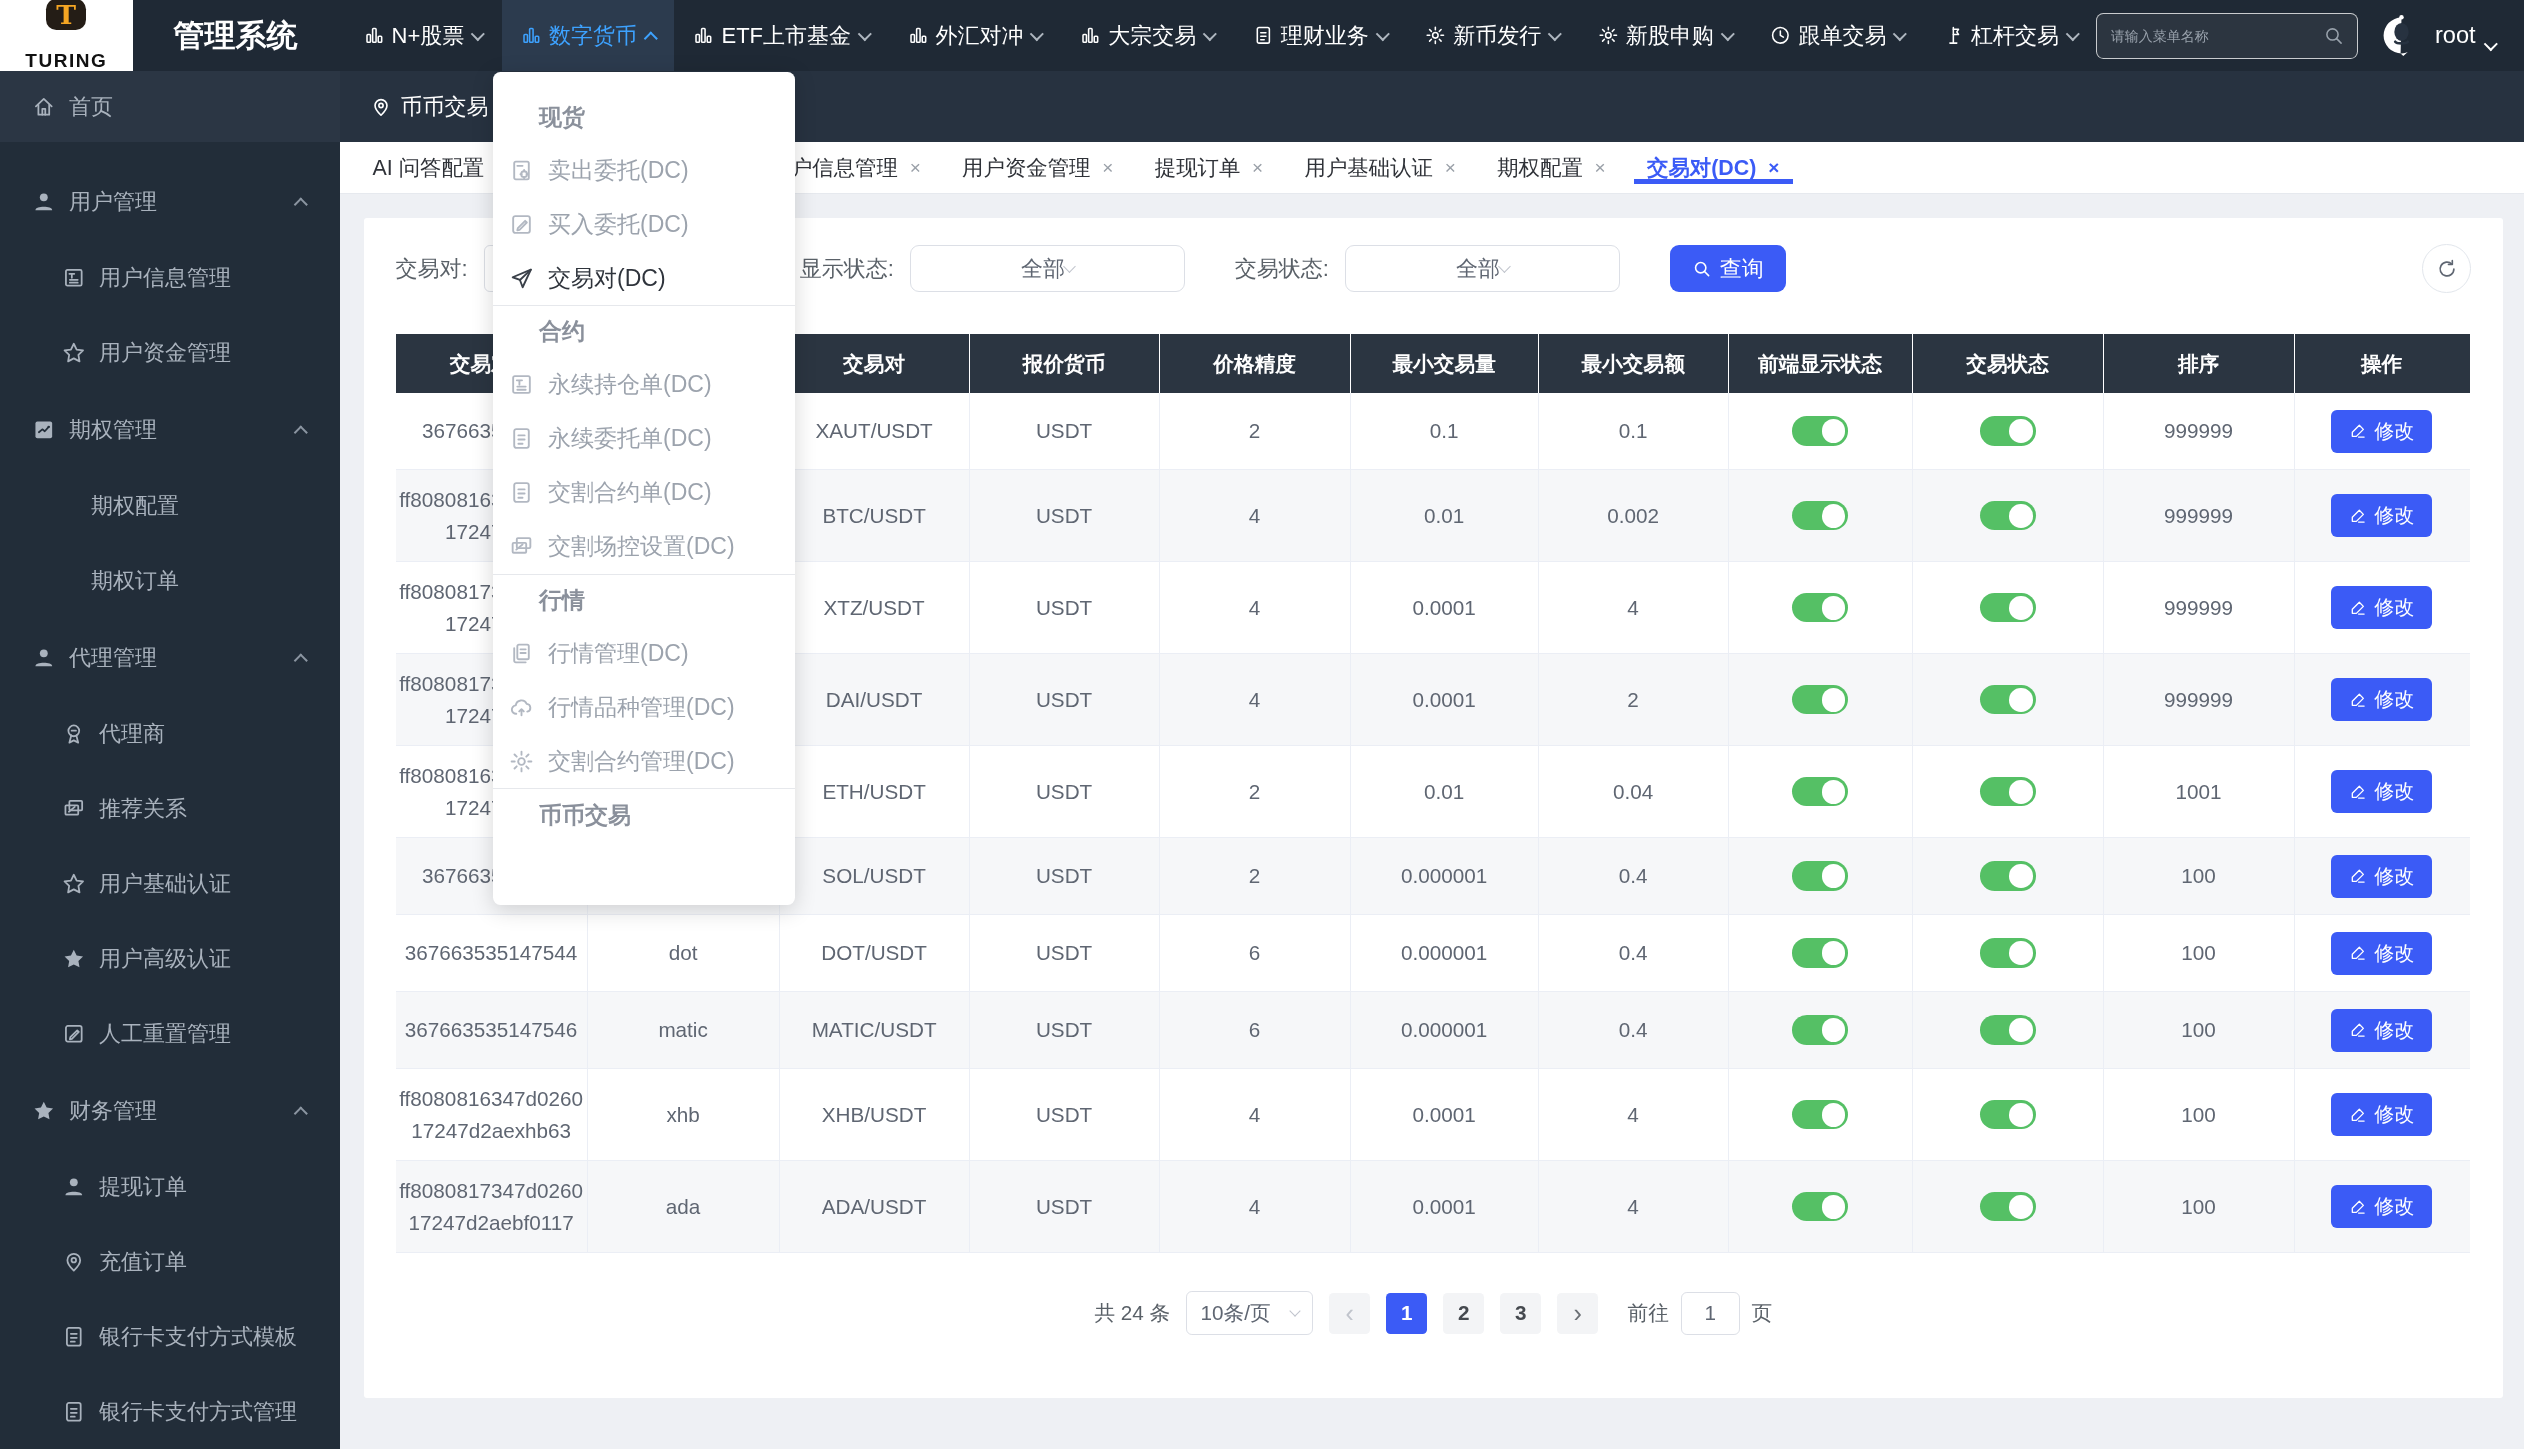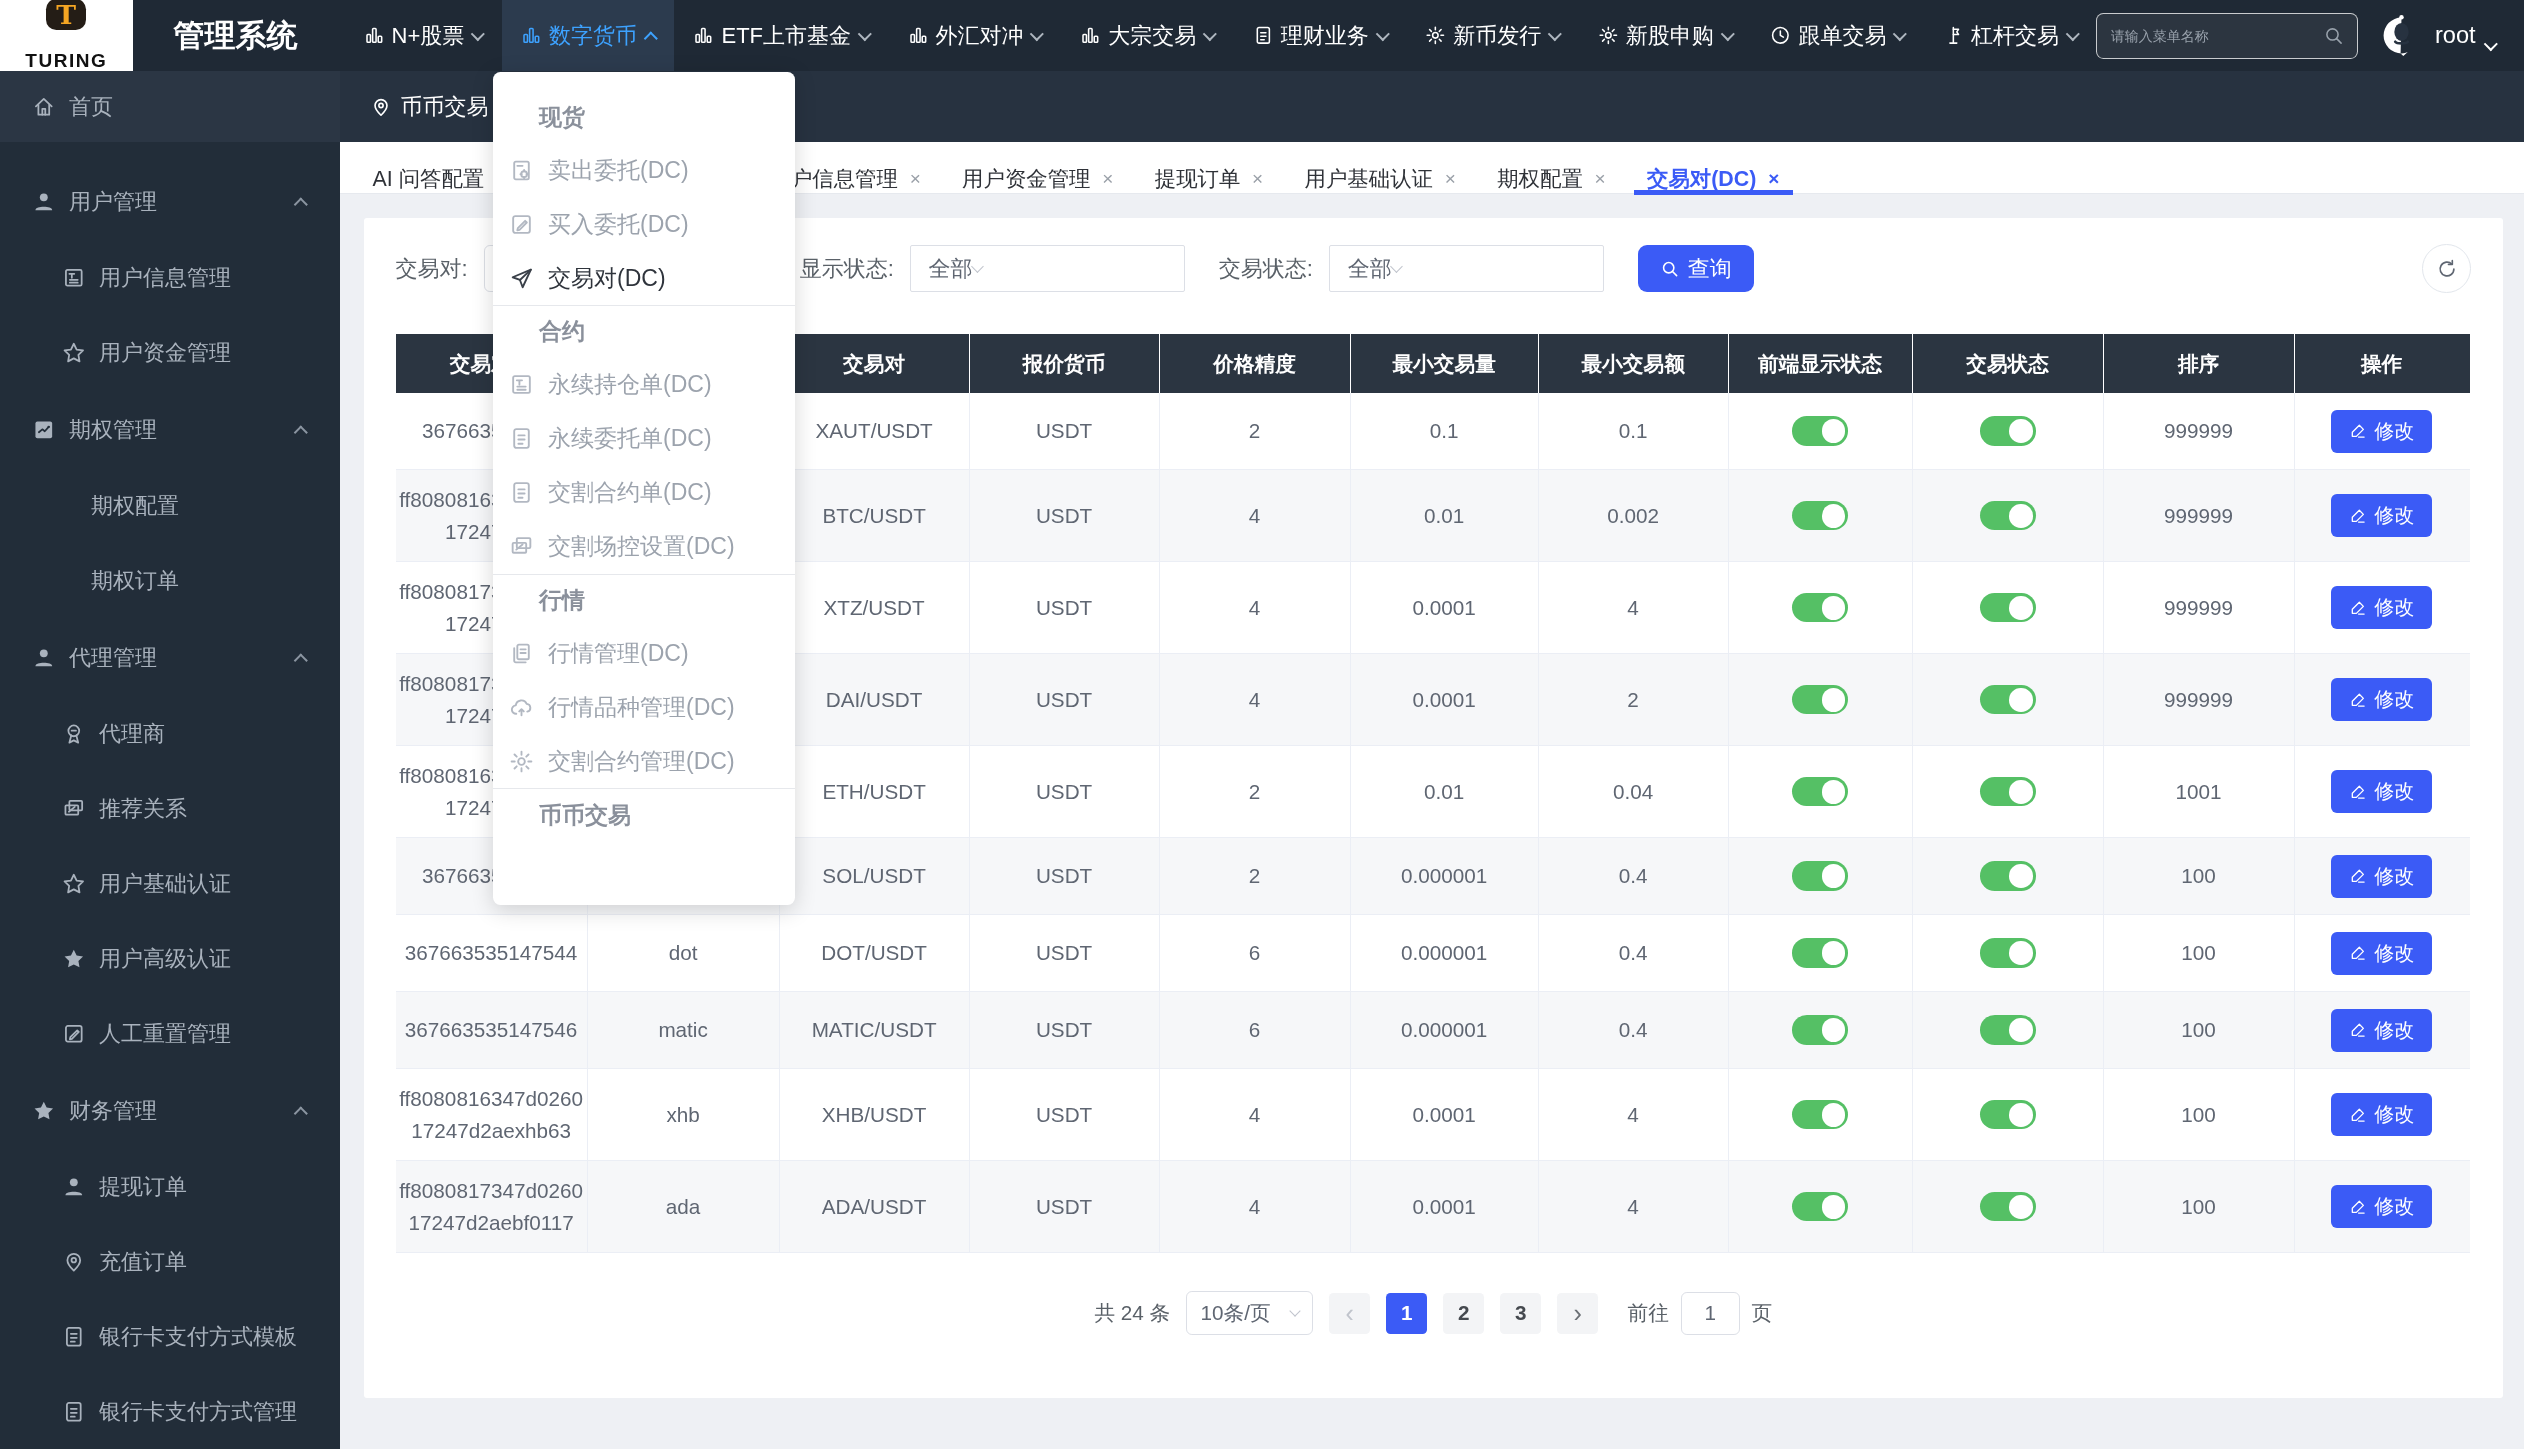--- a/index.html
+++ b/index.html
@@ -44,38 +44,38 @@
   .side-item.lvl2{height:75px;padding-left:62px}
   .side-item.lvl3{height:75px;padding-left:91px}
   .side-item .chev{margin-left:auto;margin-right:34px;color:#8b95a1}
   .main{flex:1;display:flex;flex-direction:column;min-width:0}
   .subnav{height:71px;background:#273240;display:flex;align-items:center;padding-left:29.5px}
   .subnav-item{display:flex;align-items:center;gap:8.9px;color:#fff;font-size:22px;cursor:pointer}
   .subnav-item .ic{color:#fff;width:22px;height:22px}
   .subnav-item .chev{color:#cfd5db;margin-left:4.4px}
 
   
-  .tabsbar{height:52px;background:#fff;border-bottom:1.5px solid #e6e9ee;display:flex;align-items:flex-end;padding-left:11.8px}
+  .tabsbar{height:52px;background:#fff;border-bottom:1.5px solid #e6e9ee;display:flex;align-items:center;padding-left:11.8px}
   .tab{display:flex;align-items:center;padding:0 20.7px;font-size:21.4px;color:#2f3238;cursor:pointer;position:relative;white-space:nowrap}
   .tab .close{margin-left:11.8px;color:#9aa0a8;font-size:19px}
   .tab.active{color:#3b5bf6;font-weight:bold}
   .tab.active .close{color:#3b5bf6}
   .tab.active::after{content:"";position:absolute;left:7.4px;right:7.4px;bottom:-1.5px;height:4.4px;background:#3b5bf6}
   .tab.covered{width:221px}
 
   
   .content{flex:1;background:#eef0f4;padding:23.6px 22px 0 23.6px}
   .card{background:#fff;border-radius:3px;height:1180px;padding:26.6px 32px;position:relative}
   .filter-row{display:flex;align-items:center;height:49px;margin-bottom:41px}
   .f-label{font-size:22px;color:#5a6168;margin-right:16px;white-space:nowrap}
   .f-input{width:282px;height:47px;border:1.5px solid #dcdfe6;border-radius:5.9px;font-size:21.4px;color:#5f6672;
            padding:0 16px;outline:none;font-family:inherit;margin-right:34px}
-  .f-select{width:275px;height:47px;border:1.5px solid #dcdfe6;border-radius:2px;background:#fff;display:flex;
-            align-items:center;justify-content:flex-start;padding:0 17.7px;font-size:22px;color:#5f6672;
-            margin-right:34px;cursor:pointer}
+  .f-select{width:275px;height:47px;border:1.5px solid #dcdfe6;border-radius:9px;background:#fff;display:flex;
+            align-items:center;justify-content:center;padding:0 17.7px;font-size:22px;color:#5f6672;
+            margin-right:50px;cursor:pointer}
   .f-select .chev{color:#c0c4cc;border-width:1.5px;width:8.9px;height:8.9px}
   .btn-query{height:47px;padding:0 22px;background:#3b5bf6;color:#fff;border:none;border-radius:9px;font-size:22px;
              display:inline-flex;align-items:center;gap:8.9px;cursor:pointer;font-family:inherit}
   .btn-query .ic{width:19px;height:19px}
   .btn-refresh{margin-left:auto;width:49px;height:49px;border-radius:50%;border:1.5px solid #e2e6ec;background:#fff;
                display:flex;align-items:center;justify-content:center;color:#5f6672;cursor:pointer}
   .btn-refresh .ic{width:22px;height:22px}
 
   
   .tbl{width:2074px}

